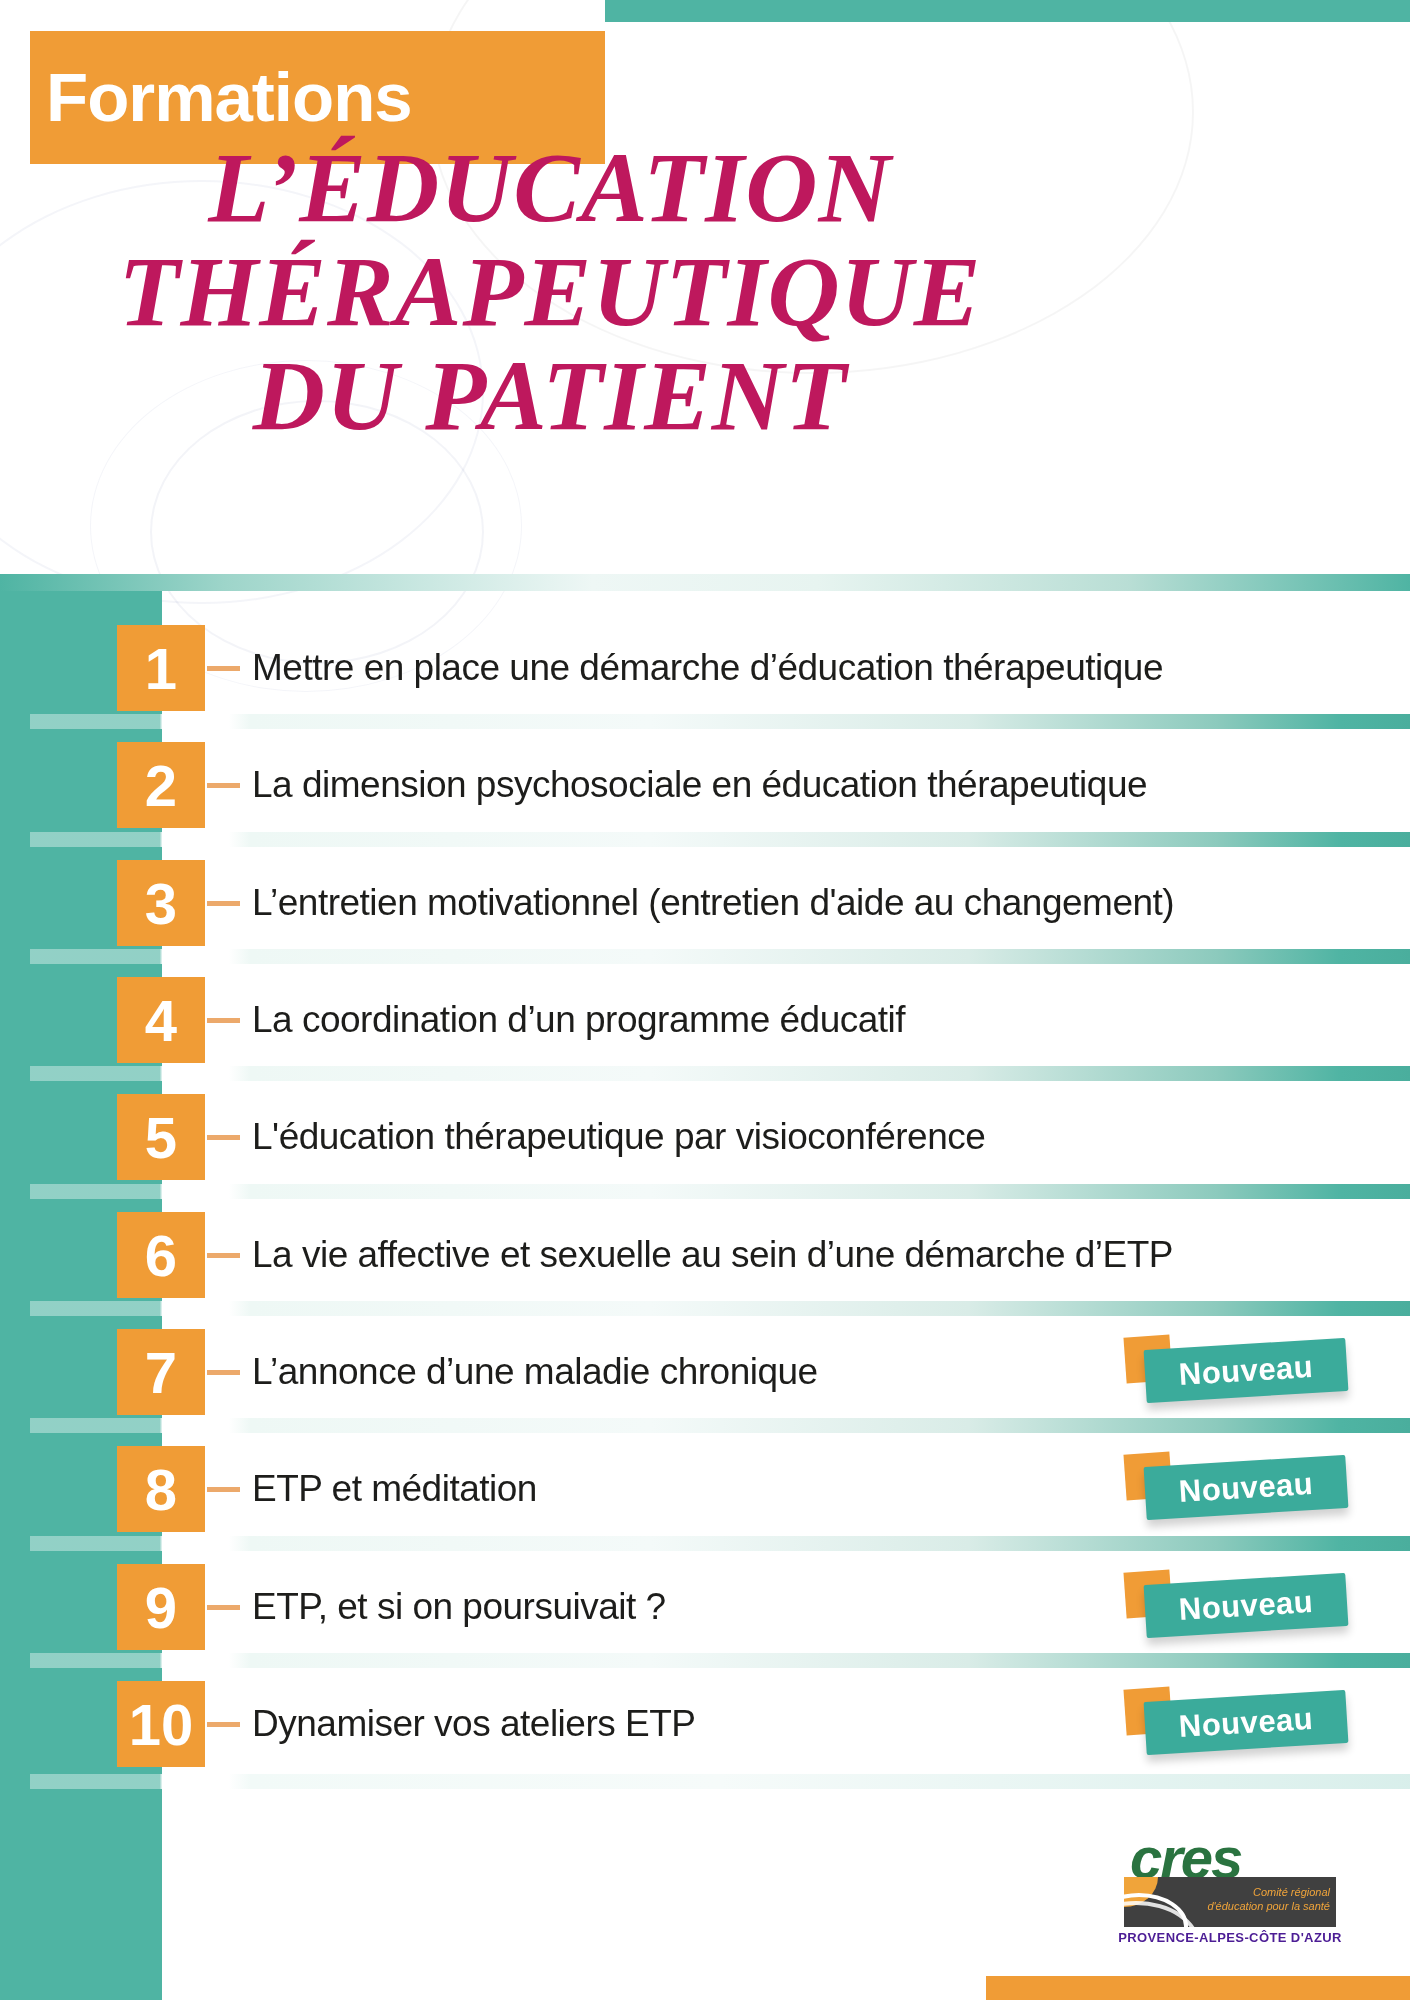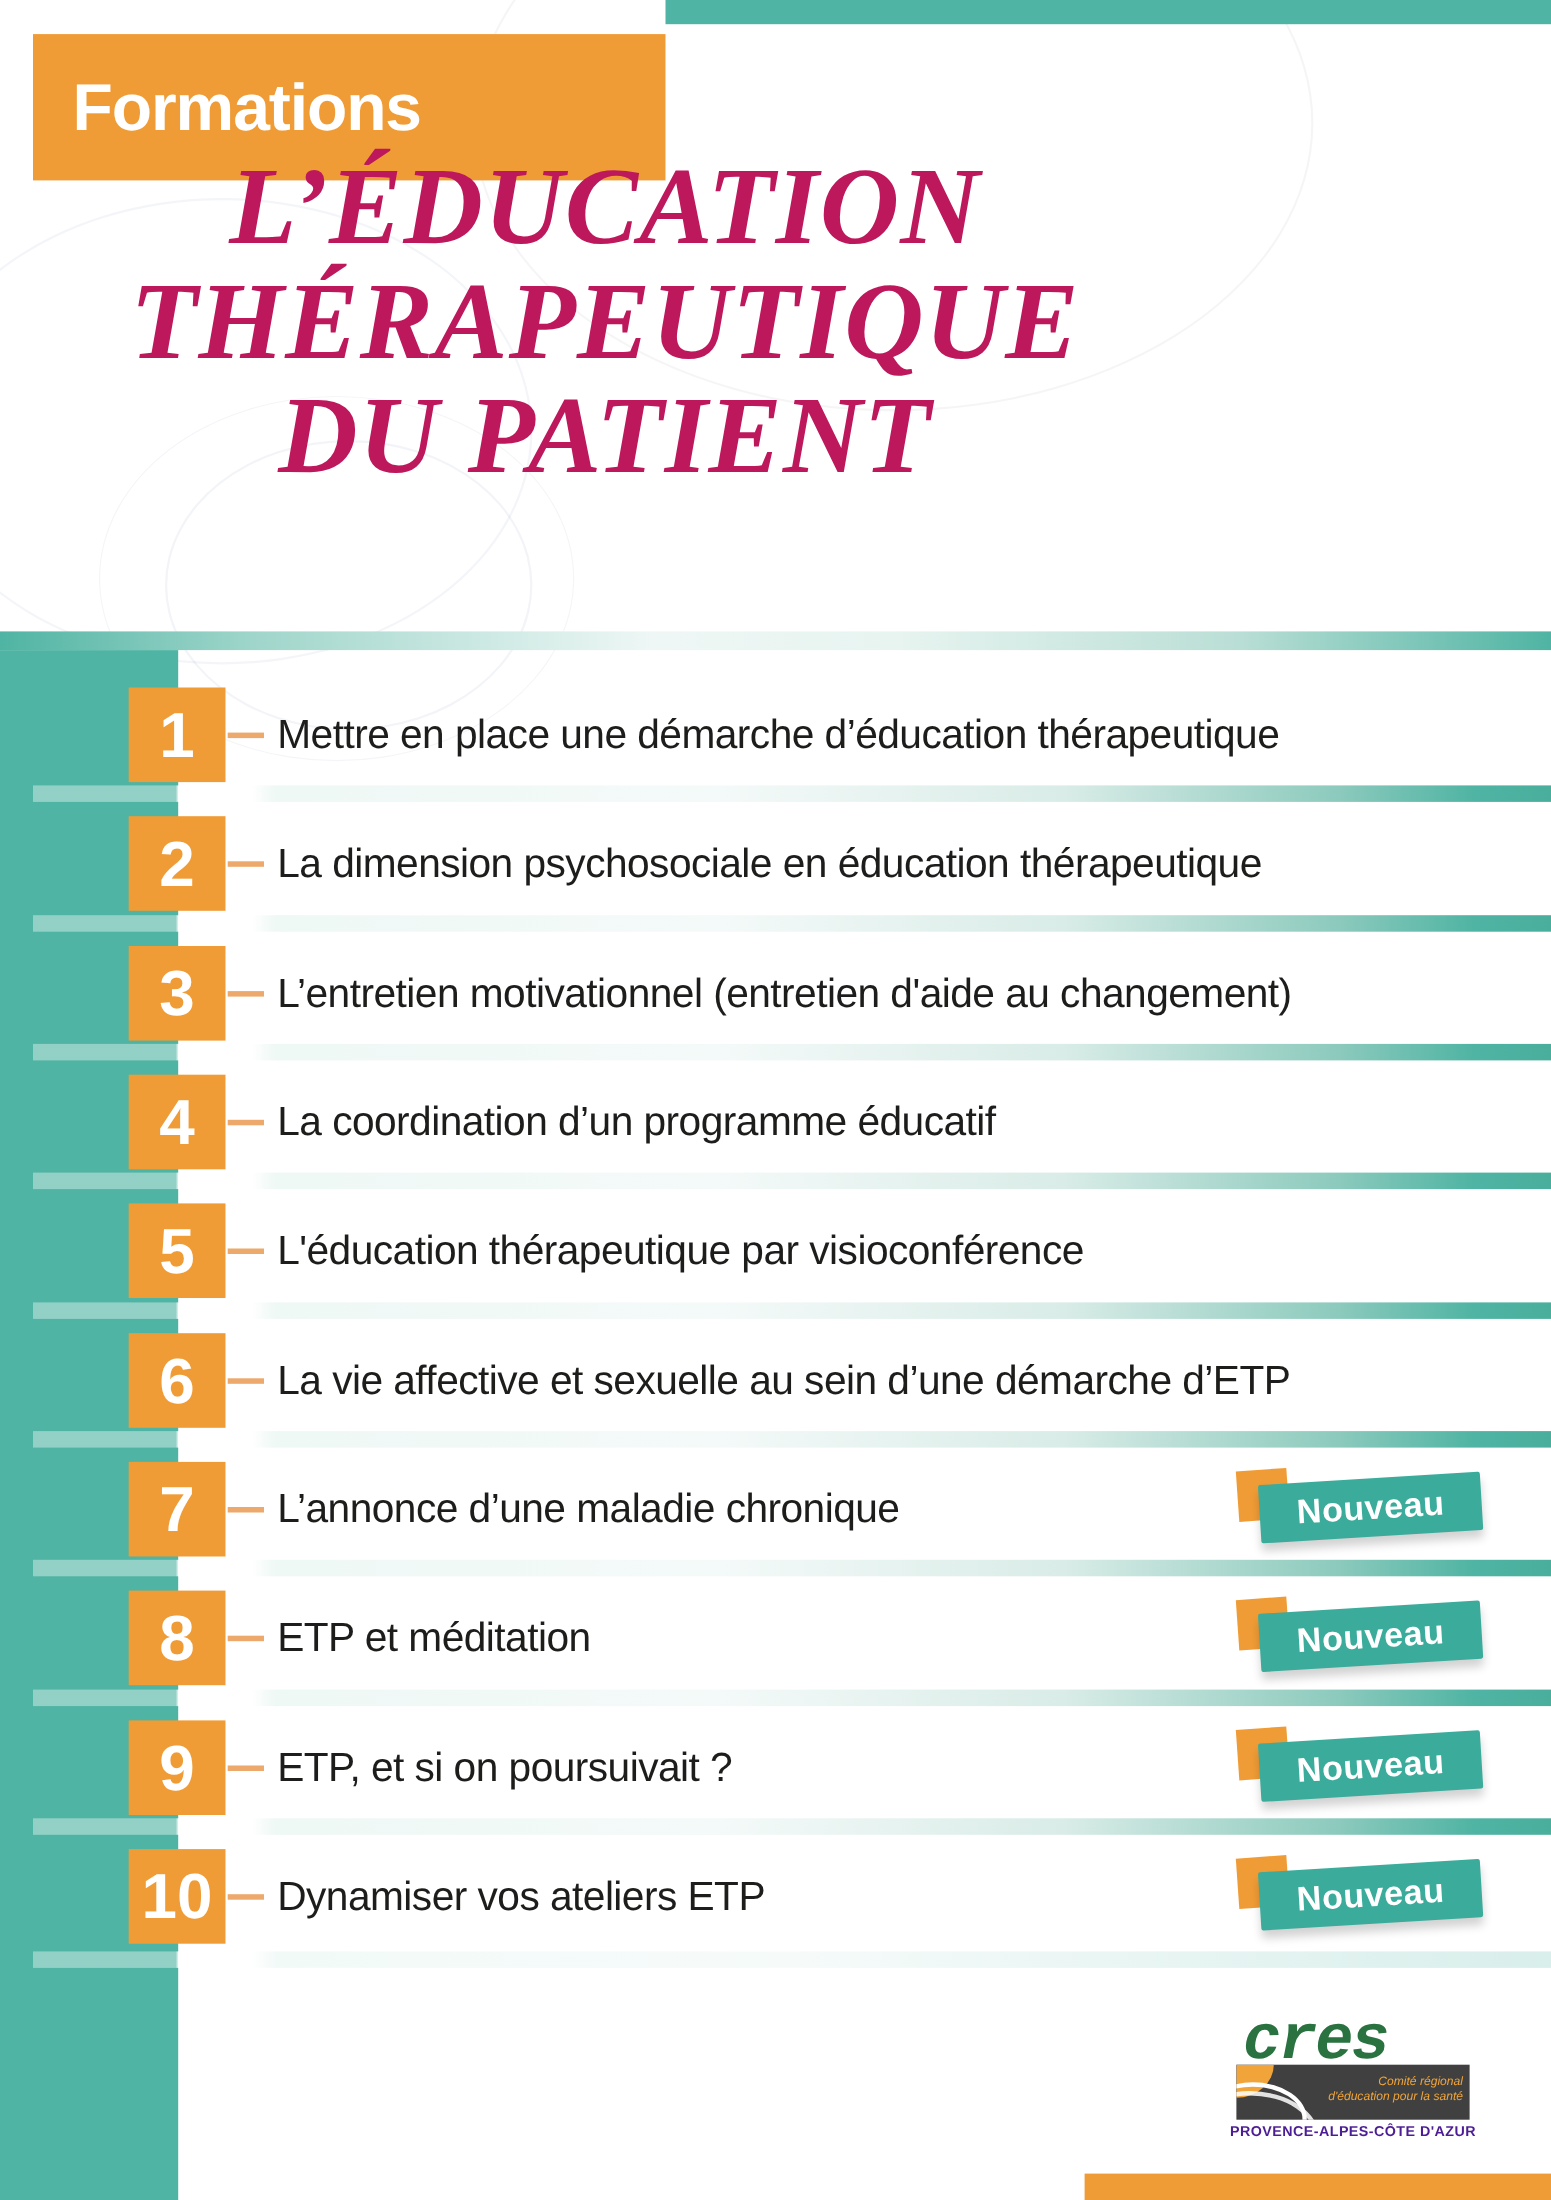--- a/index.html
+++ b/index.html
@@ -14,21 +14,21 @@
   .arc.a3{width:330px;height:260px;left:150px;top:400px;border:2px solid rgba(43,60,142,0.06);}
   .arc.a4{width:430px;height:330px;left:90px;top:360px;border:1px solid rgba(43,60,142,0.05);}
 
   
   .top-strip{position:absolute;left:605px;right:0;top:0;height:22px;background:#4FB4A3;}
   .banner{
     position:absolute;left:30px;top:31px;width:575px;height:133px;background:#F09C36;
     display:flex;align-items:center;
   }
   .banner span{
-    color:#ffffff;font-weight:bold;font-size:60px;letter-spacing:-1px;padding-left:36px;
+    color:#ffffff;font-weight:bold;font-size:69px;letter-spacing:-1px;padding-left:16px;
   }
 
   
   .title{
     position:absolute;left:0;top:136px;width:1100px;text-align:center;
     color:#be185d;font-family:"Liberation Serif", serif;font-style:italic;font-weight:bold;
     font-size:100px;line-height:104px;letter-spacing:1px;
   }
 
   
@@ -75,21 +75,21 @@
     transform:rotate(-3.5deg);border-radius:2px;
     box-shadow:0 7px 9px rgba(0,0,0,0.18);
     display:flex;align-items:center;justify-content:center;
     color:#ffffff;font-weight:bold;font-size:31px;letter-spacing:0.5px;
   }
 
   
   .logo{position:absolute;left:1118px;top:1830px;width:224px;height:112px;z-index:5;}
   .logo .script{
     position:absolute;left:12px;top:-6px;color:#2A7340;
-    font-family:Liberation Mono, monospace;font-style:italic;font-weight:bold;
+    font-family:Liberation Sans, sans-serif;font-style:italic;font-weight:bold;
     font-size:58px;letter-spacing:-2px;
   }
   .logo .box{position:absolute;left:6px;top:47px;width:212px;height:50px;background:#404040;overflow:hidden;}
   .logo .blob{position:absolute;left:0;top:0;width:34px;height:30px;background:#F0A43A;border-bottom-right-radius:100%;}
   .logo .wave{position:absolute;border:4px solid #ffffff;border-radius:50%;}
   .logo .w1{width:90px;height:58px;left:-34px;top:16px;}
   .logo .w2{width:120px;height:80px;left:-52px;top:24px;border-color:rgba(255,255,255,0.85);}
   .logo .boxtext{
     position:absolute;right:6px;top:8px;text-align:right;color:#F0A43A;
     font-size:11px;line-height:14px;font-style:italic;

